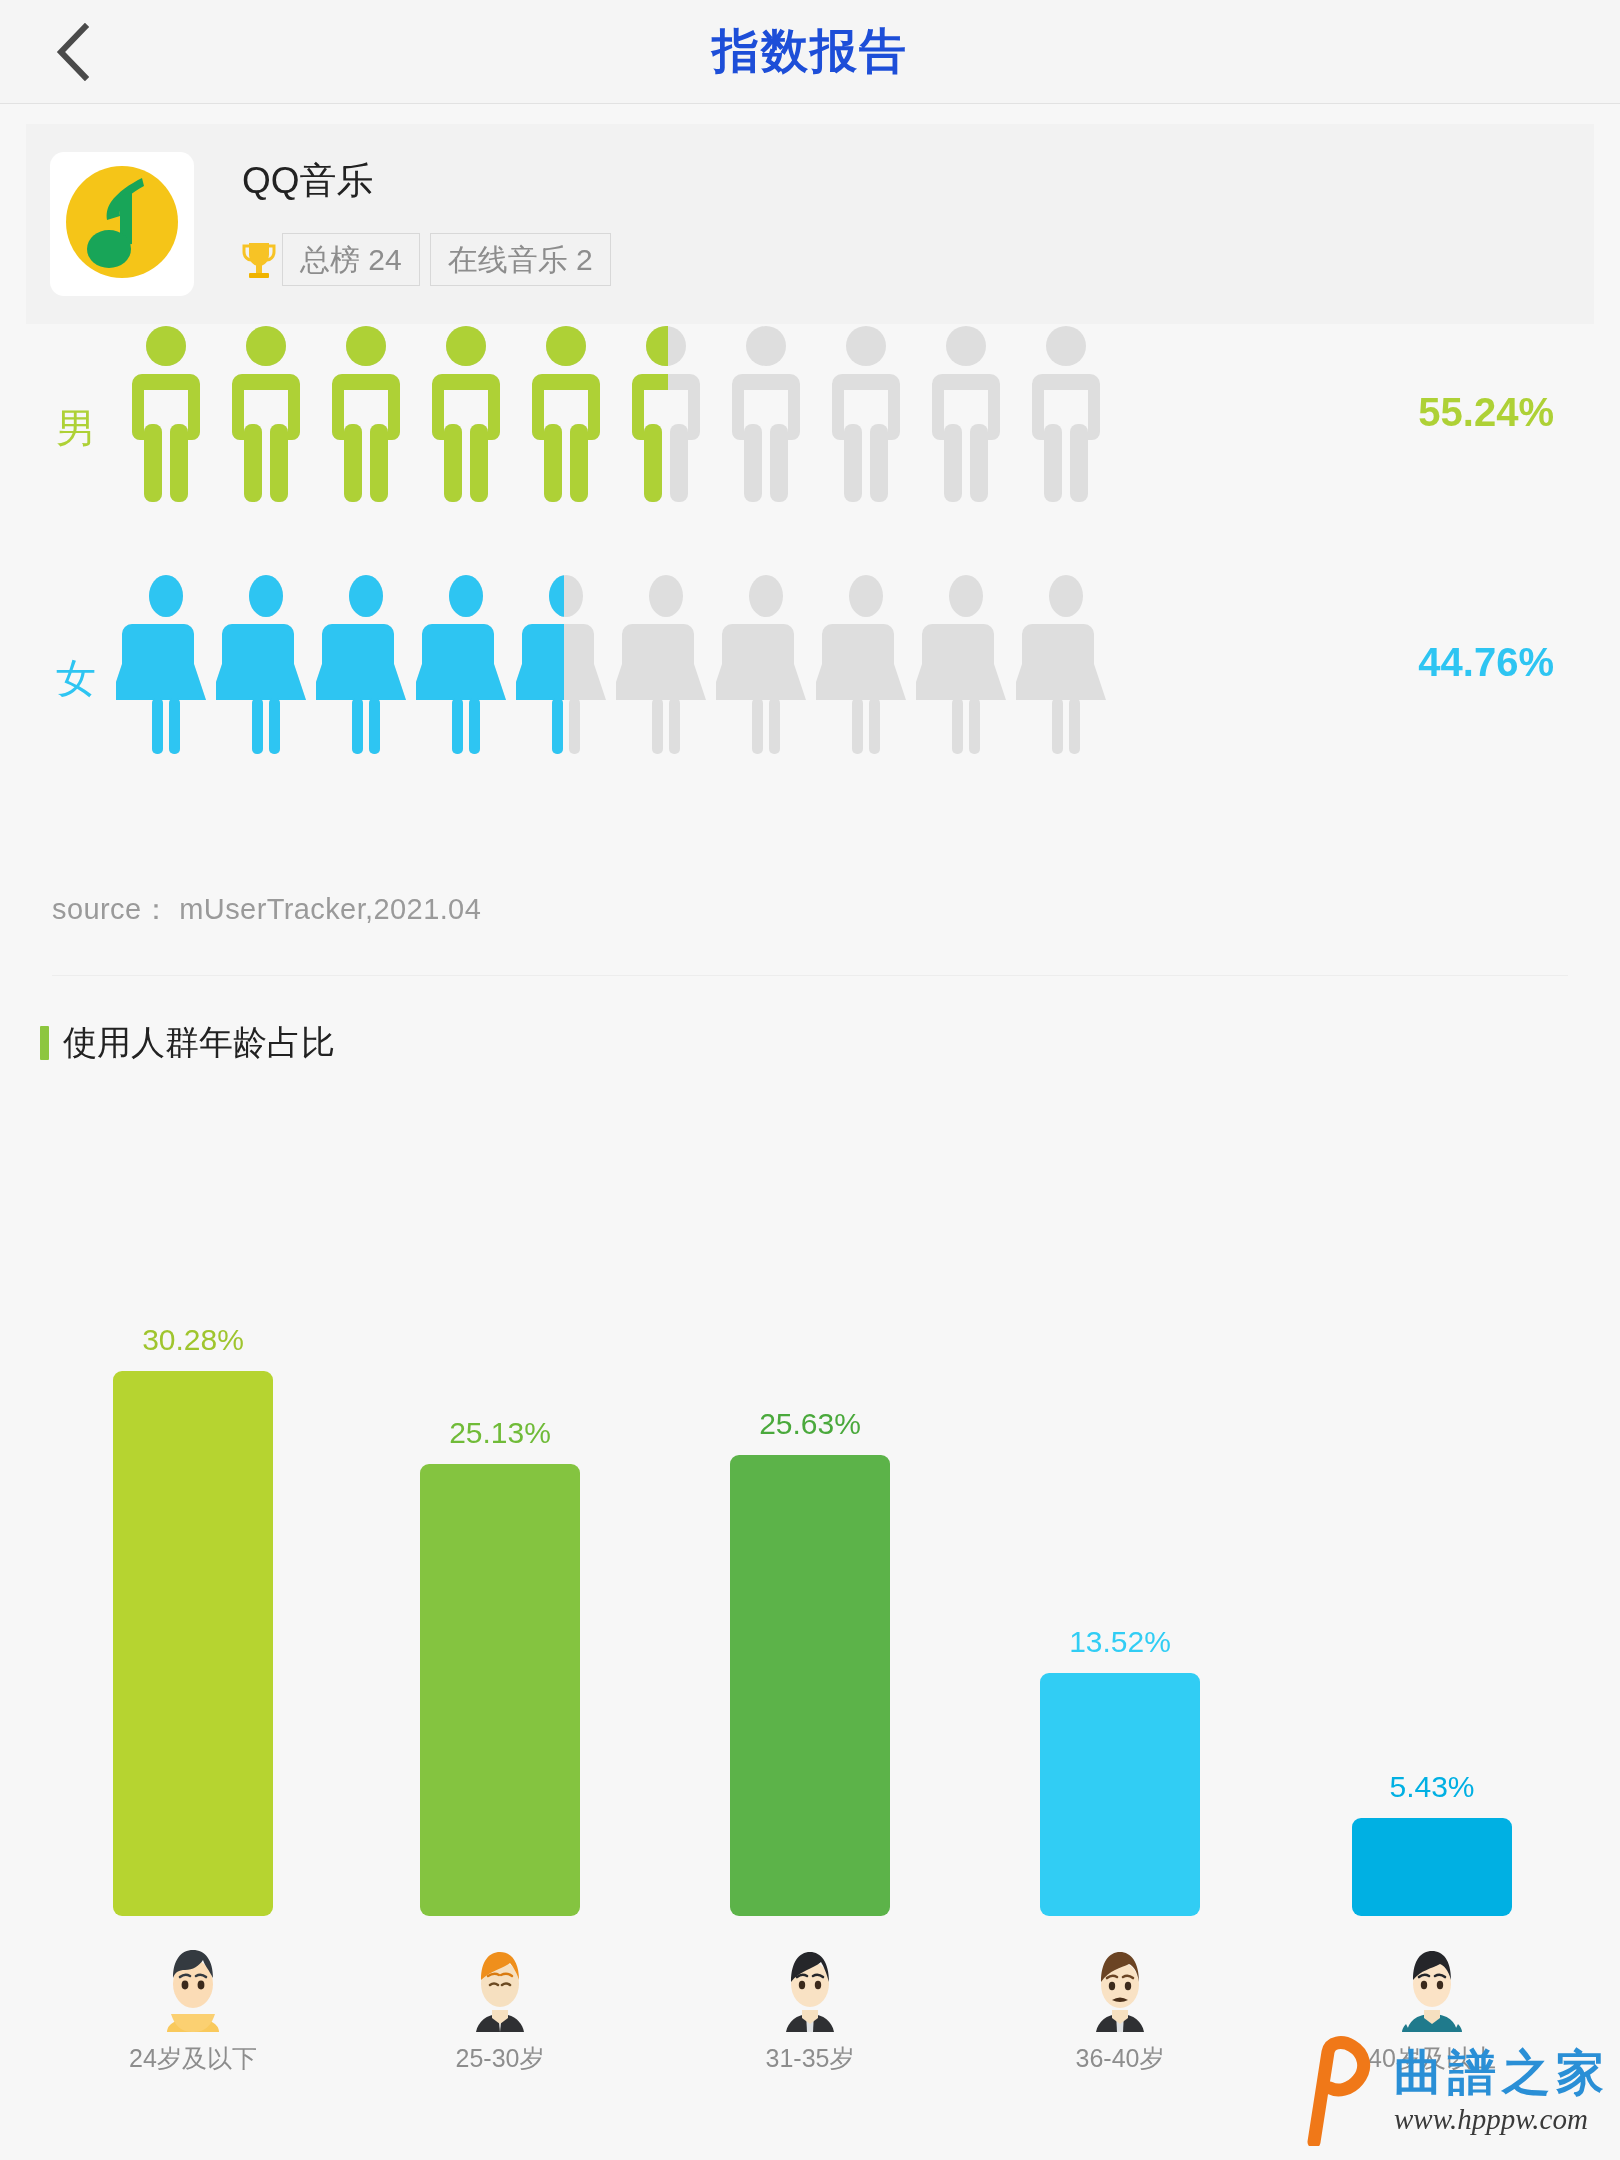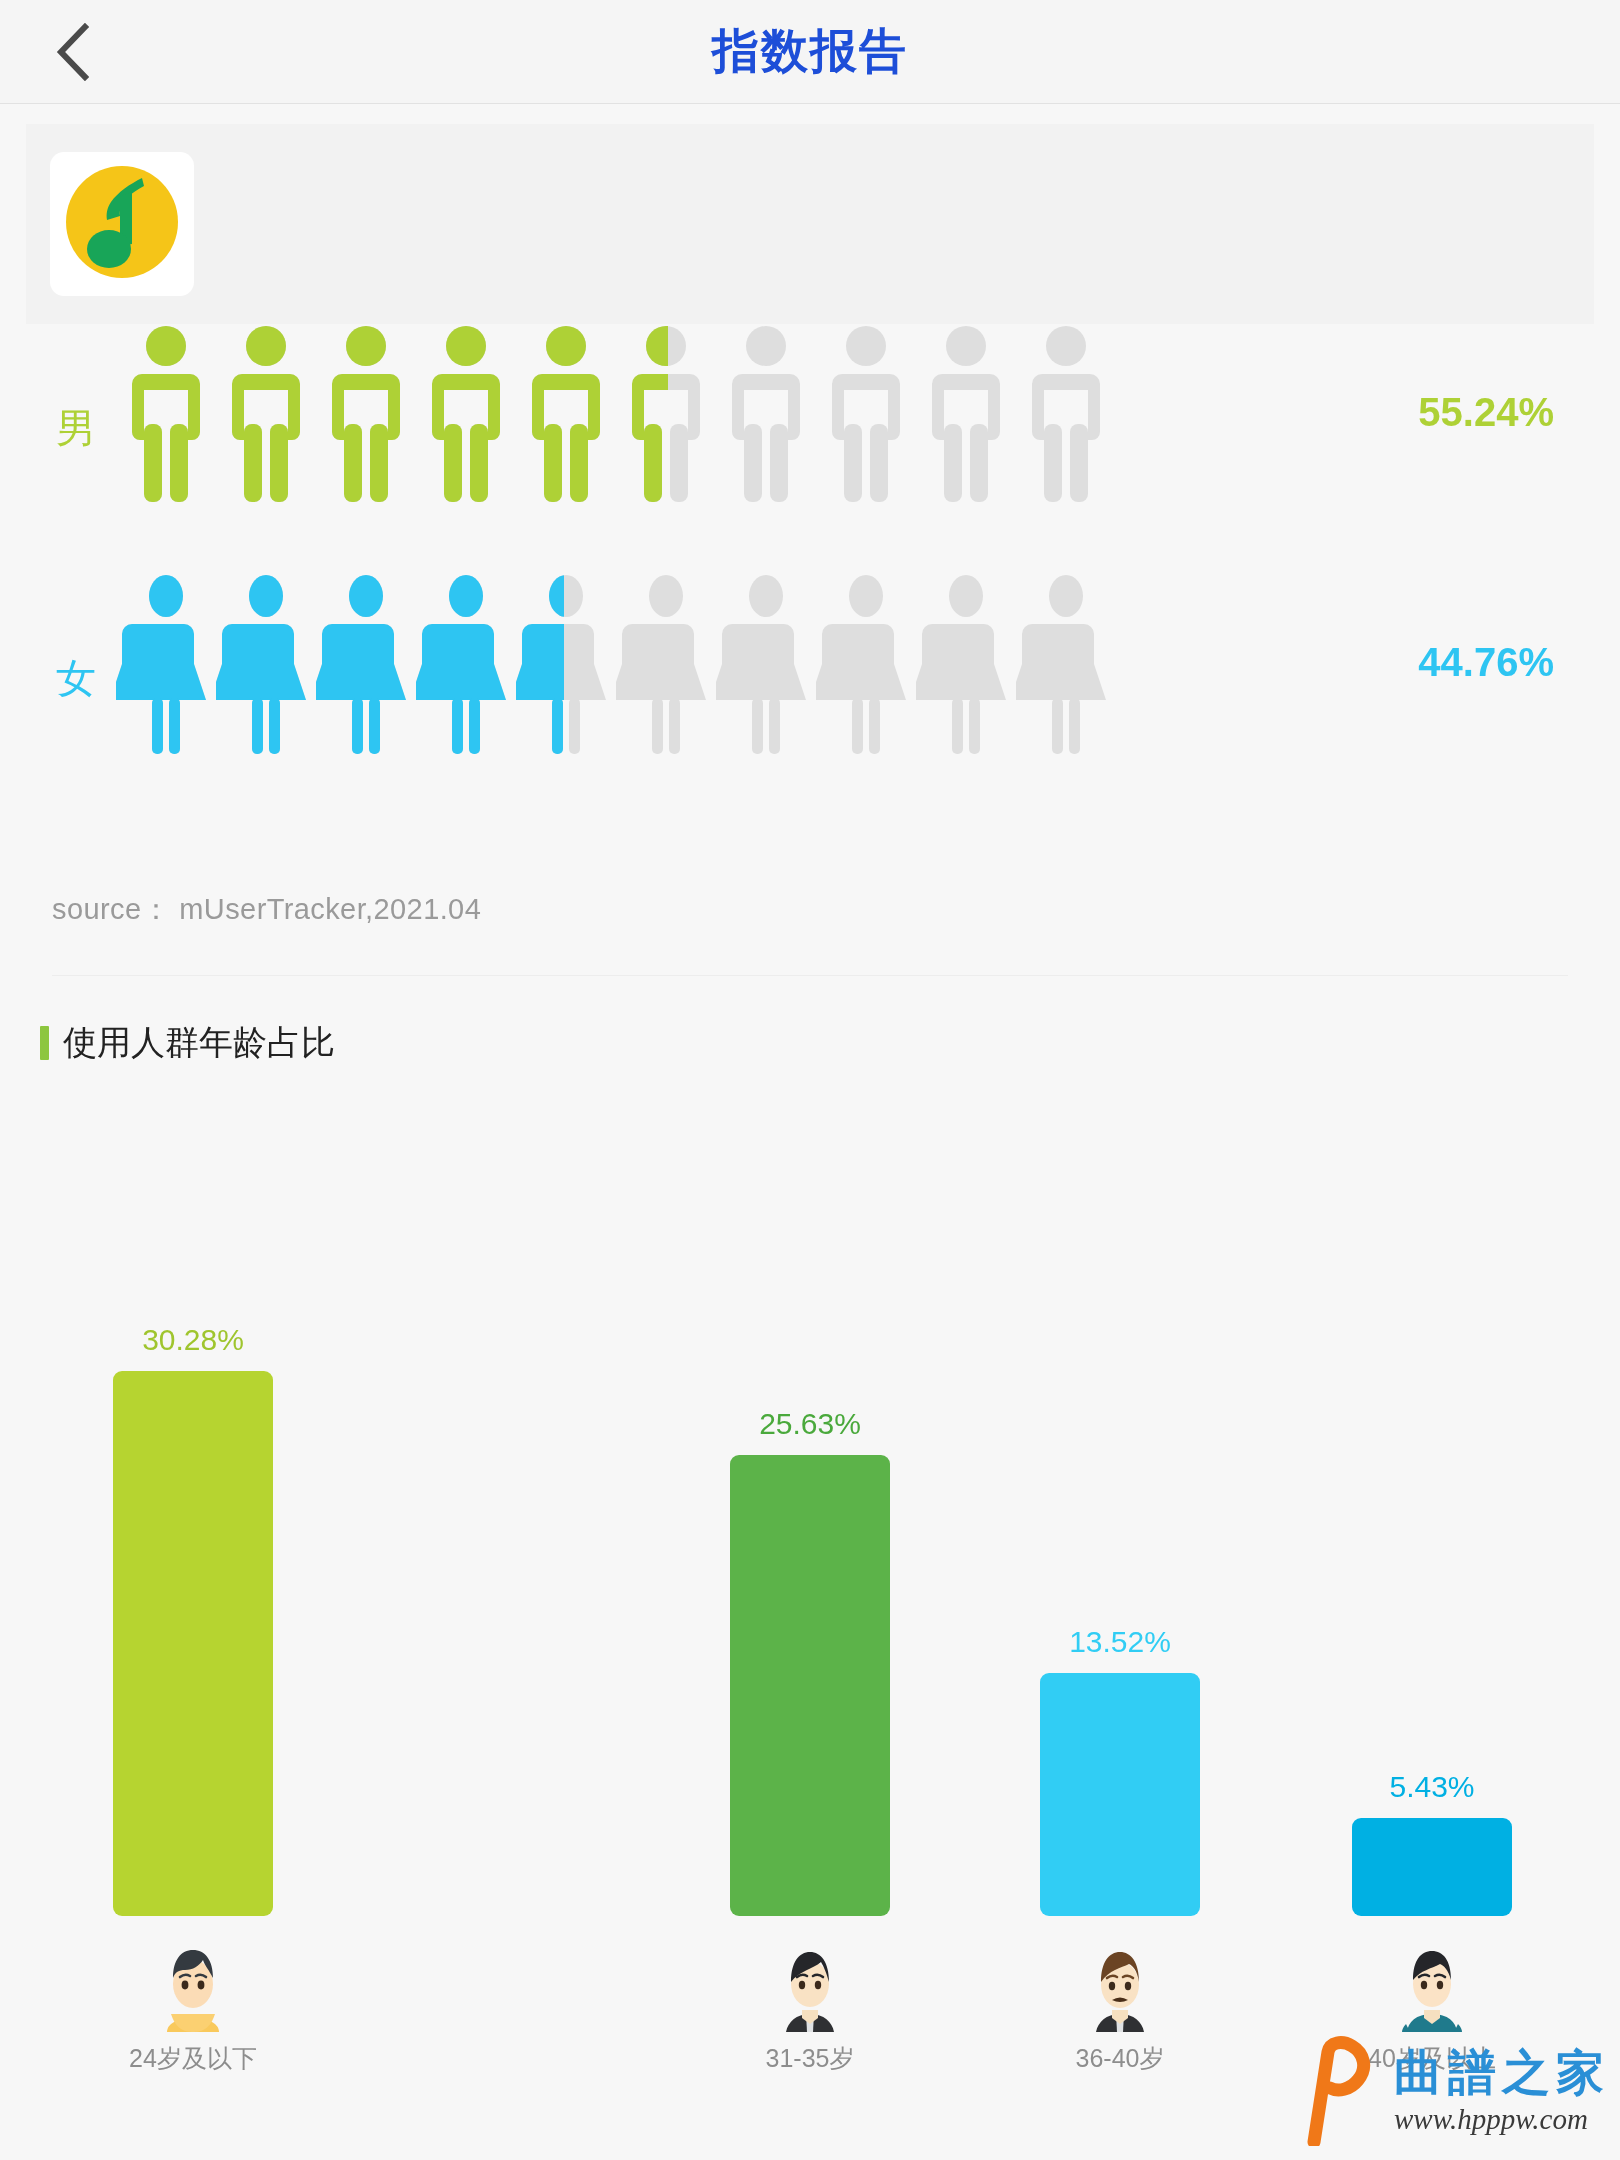--- a/index.html
+++ b/index.html
@@ -153,20 +153,36 @@
 <div class="app-card">
   <div class="app-icon-wrap">
     <span>
       <svg width="128" height="128" viewBox="0 0 128 128">
         <circle cx="64" cy="64" r="56" fill="#f5c518"></circle>
         <path d="M84 20 C72 26 60 34 53 44 C49 50 48 56 49 62 L62 58 C61 51 64 44 70 39 C74 35 80 31 86 28 Z" fill="#18a558"></path>
         <path d="M62 38 L74 34 L74 86 L62 88 Z" fill="#18a558"></path>
         <ellipse cx="51" cy="91" rx="22" ry="19" fill="#18a558"></ellipse>
       </svg>
     </span>
+  </div>
+  <div class="app-info">
+    <div class="app-name">QQ音乐</div>
+    <div class="rank-row">
+      <span class="trophy">
+        <svg width="34" height="42" viewBox="0 0 34 42">
+          <path d="M7 4 H27 V15 C27 23 22 27 17 27 C12 27 7 23 7 15 Z" fill="#f7c325"></path>
+          <path d="M7 7 H2 V13 C2 18 6 21 9 21" fill="none" stroke="#f7c325" stroke-width="3"></path>
+          <path d="M27 7 H32 V13 C32 18 28 21 25 21" fill="none" stroke="#f7c325" stroke-width="3"></path>
+          <rect x="14" y="26" width="6" height="9" fill="#f7c325"></rect>
+          <rect x="7" y="34" width="20" height="5" rx="1" fill="#f0b400"></rect>
+        </svg>
+      </span>
+      <span class="rank-chip">总榜 24</span>
+      <span class="rank-chip">在线音乐 2</span>
+    </div>
   </div>
 </div>
 
 <div class="gender-section">
 
   <div class="gender-row male">
     <div class="gender-label">男</div>
     <div class="people-strip" id="male-strip">
         <div class="person">
           <svg width="100" height="180" viewBox="0 0 100 180">
@@ -455,20 +471,38 @@
           <path d="M24 74 c4 12 10 18 22 18 s18 -6 22 -18 z" fill="#fbd071"></path>
           <ellipse cx="46" cy="44" rx="20" ry="24" fill="#fbdcb6"></ellipse>
           <path d="M26 38 c0 -18 8 -28 20 -28 s20 10 20 28 c-4 -8 -8 -12 -10 -18 -4 6 -10 10 -18 10 -6 0 -10 2 -12 8z" fill="#343a40"></path>
           <ellipse cx="38" cy="45" rx="3.4" ry="4.4" fill="#3b2a1c"></ellipse>
           <ellipse cx="54" cy="45" rx="3.4" ry="4.4" fill="#3b2a1c"></ellipse>
           <path d="M33 37 q5 -4 10 -1" stroke="#343a40" stroke-width="2.6" fill="none" stroke-linecap="round"></path>
           <path d="M49 36 q5 -3 10 1" stroke="#343a40" stroke-width="2.6" fill="none" stroke-linecap="round"></path>
         </svg>
       </div>
       <div class="bar-label">24岁及以下</div>
+    </div>
+    <div class="bar-col" style="left:395px; height:742px;">
+      <div class="bar-value" style="color:#70bb38">25.13%</div>
+      <div class="bar-rect" style="height:452px; background:#84c440"></div>
+      <div class="bar-avatar">
+        <svg width="92" height="92" viewBox="0 0 92 92">
+          <path d="M46 74 c-14 0 -22 8 -24 18 h48 c-2 -10 -10 -18 -24 -18z" fill="#2f3033"></path>
+          <path d="M44 74 l2 18 l2 -18z" fill="#e9e9e9"></path>
+          <path d="M38 70 h16 v8 l-8 6 l-8 -6z" fill="#f6e0c0"></path>
+          <ellipse cx="46" cy="44" rx="19" ry="23" fill="#f6e0c0"></ellipse>
+          <path d="M27 40 c0 -19 8 -28 19 -28 s19 9 19 28 c-3 -9 -6 -13 -9 -17 -6 5 -20 8 -29 17z" fill="#ef8f1c"></path>
+          <path d="M36 45 q4 -3 8 0" stroke="#6b4a22" stroke-width="2.6" fill="none" stroke-linecap="round"></path>
+          <path d="M48 45 q4 -3 8 0" stroke="#6b4a22" stroke-width="2.6" fill="none" stroke-linecap="round"></path>
+          <path d="M34 36 q6 -4 11 -1" stroke="#d97b10" stroke-width="2.4" fill="none" stroke-linecap="round"></path>
+          <path d="M47 35 q6 -3 11 1" stroke="#d97b10" stroke-width="2.4" fill="none" stroke-linecap="round"></path>
+        </svg>
+      </div>
+      <div class="bar-label">25-30岁</div>
     </div>
     <div class="bar-col" style="left:705px; height:751px;">
       <div class="bar-value" style="color:#4aa93c">25.63%</div>
       <div class="bar-rect" style="height:461px; background:#5cb349"></div>
       <div class="bar-avatar">
         <svg width="92" height="92" viewBox="0 0 92 92">
           <path d="M46 74 c-14 0 -22 8 -24 18 h48 c-2 -10 -10 -18 -24 -18z" fill="#2f3033"></path>
           <path d="M42 73 h8 l-1 19 h-6z" fill="#dfe1e3"></path>
           <path d="M38 70 h16 v8 l-8 6 l-8 -6z" fill="#f6e0c0"></path>
           <ellipse cx="46" cy="44" rx="19" ry="23" fill="#f9e2c4"></ellipse>

